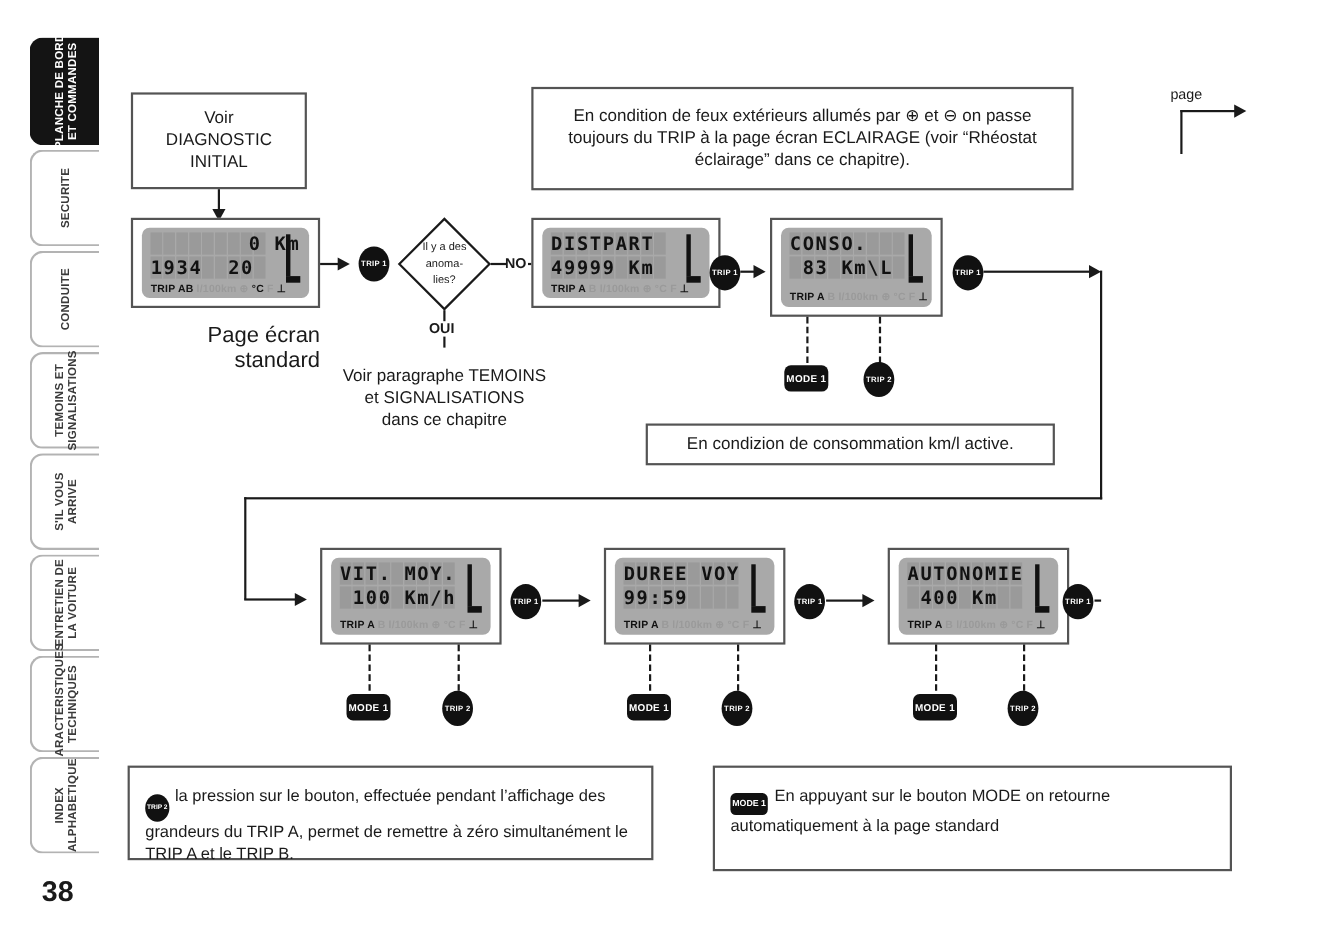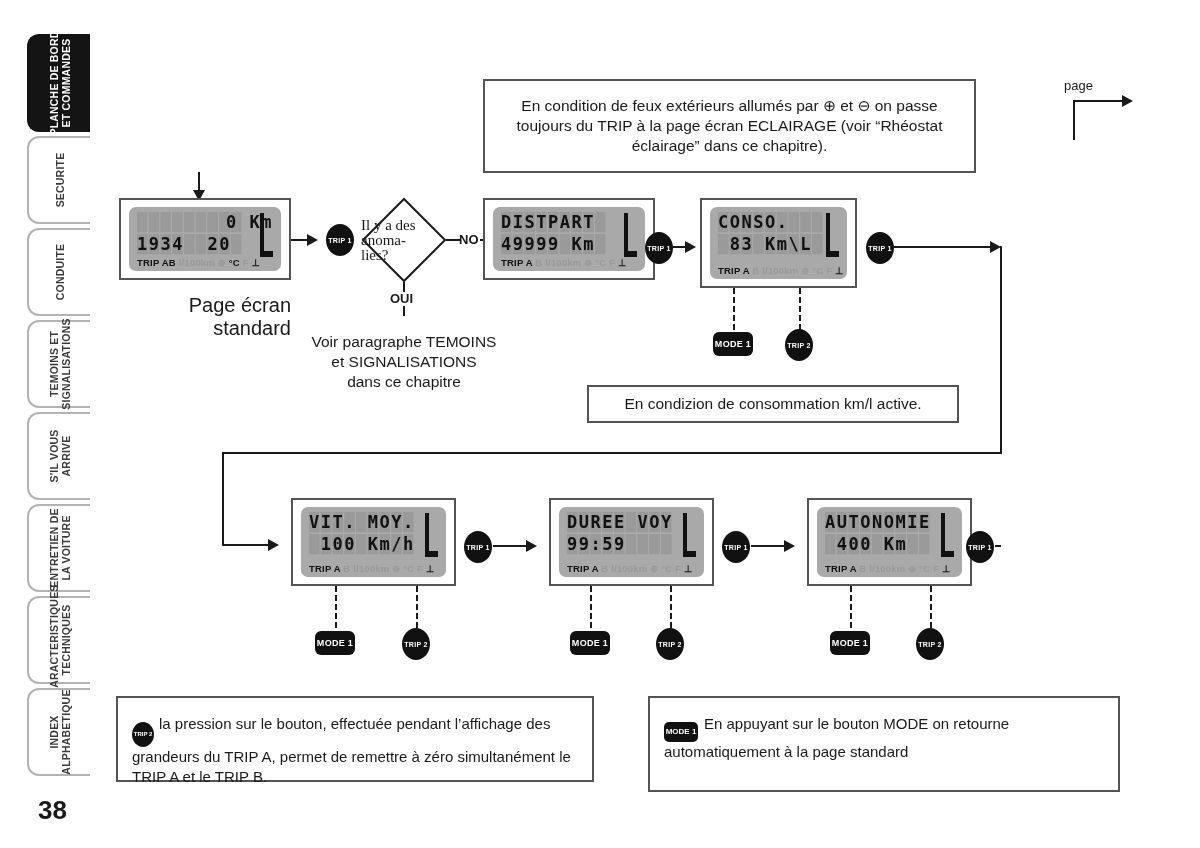--- a/index.html
+++ b/index.html
@@ -93,21 +93,21 @@
   }
 
   
   .diamond{position:absolute;}
   .diamond .dshape{
     position:absolute;left:0;top:0;width:100%;height:100%;
   }
   .diamond .dtext{
     position:absolute;left:0;top:50%;width:100%;
     transform:translateY(-50%);
-    text-align:left;font-size:15px;line-height:15px;color:#1a1a1a;font-family:Liberation Serif, serif;
+    text-align:center;font-size:10px;line-height:15px;color:#1a1a1a;
   }
 
   
   .badge-trip{
     position:absolute;width:28px;height:32px;border-radius:50%;
     background:#111111;color:#ffffff;
     display:flex;align-items:center;justify-content:center;
     font-size:7px;font-weight:bold;letter-spacing:.3px;
   }
   .badge-mode{
@@ -182,20 +182,23 @@
   </div>
   <div class="tab" style="top:596px;height:88px;">
     <span class="tlabel">CARACTERISTIQUES<br>TECHNIQUES</span>
   </div>
   <div class="tab" style="top:688px;height:88px;">
     <span class="tlabel">INDEX<br>ALPHABETIQUE</span>
   </div>
 
   <div class="pagenum">38</div>
 
+  <div class="box" style="left:119px;top:84px;width:160px;height:88px;">
+    <div class="boxtext">Voir<br>DIAGNOSTIC<br>INITIAL</div>
+  </div>
 
   <div class="box" style="left:483px;top:79px;width:493px;height:94px;">
     <div class="boxtext" style="padding:0 11px;">En condition de feux extérieurs allumés par ⊕ et ⊖ on passe toujours du TRIP à la page écran ECLAIRAGE (voir “Rhéostat éclairage” dans ce chapitre).</div>
   </div>
 
   <div class="vline" style="left:198px;top:172px;height:24px;"></div>
   <div class="arrowD" style="left:193px;top:190px;"></div>
 
   <div class="lcdframe" style="left:119px;top:198px;width:172px;height:82px;">
     <div class="lcd">

